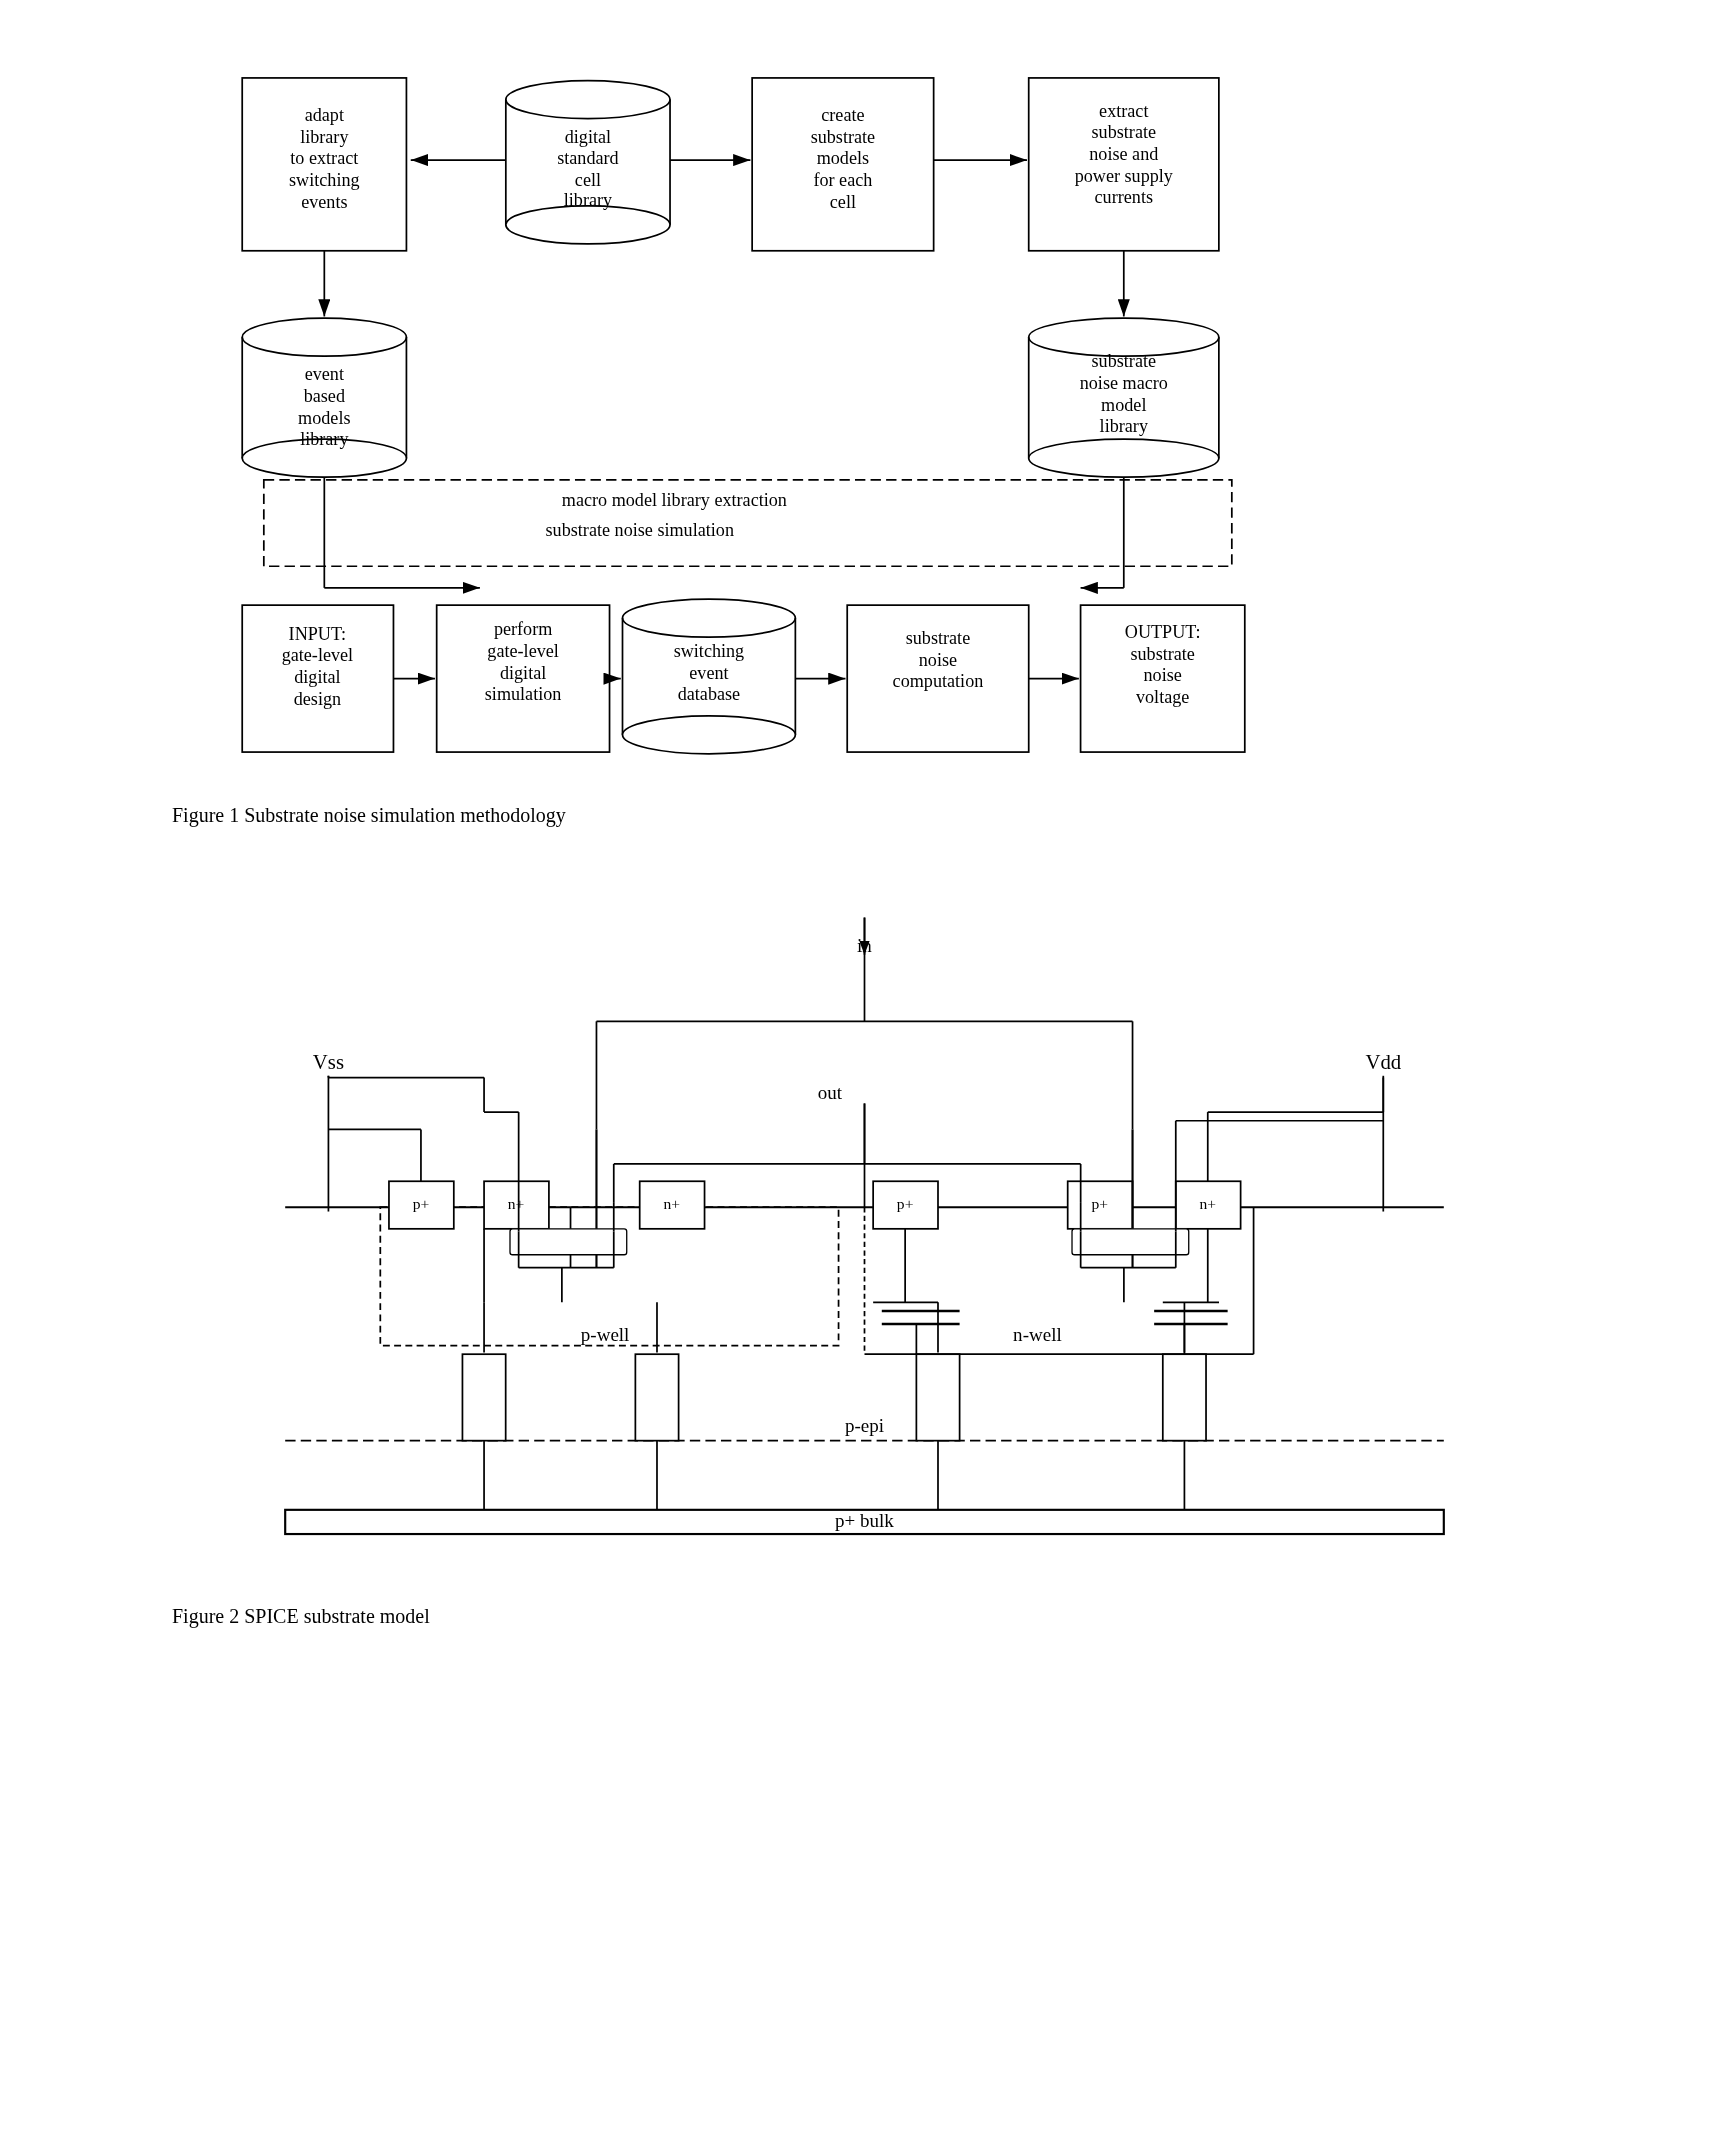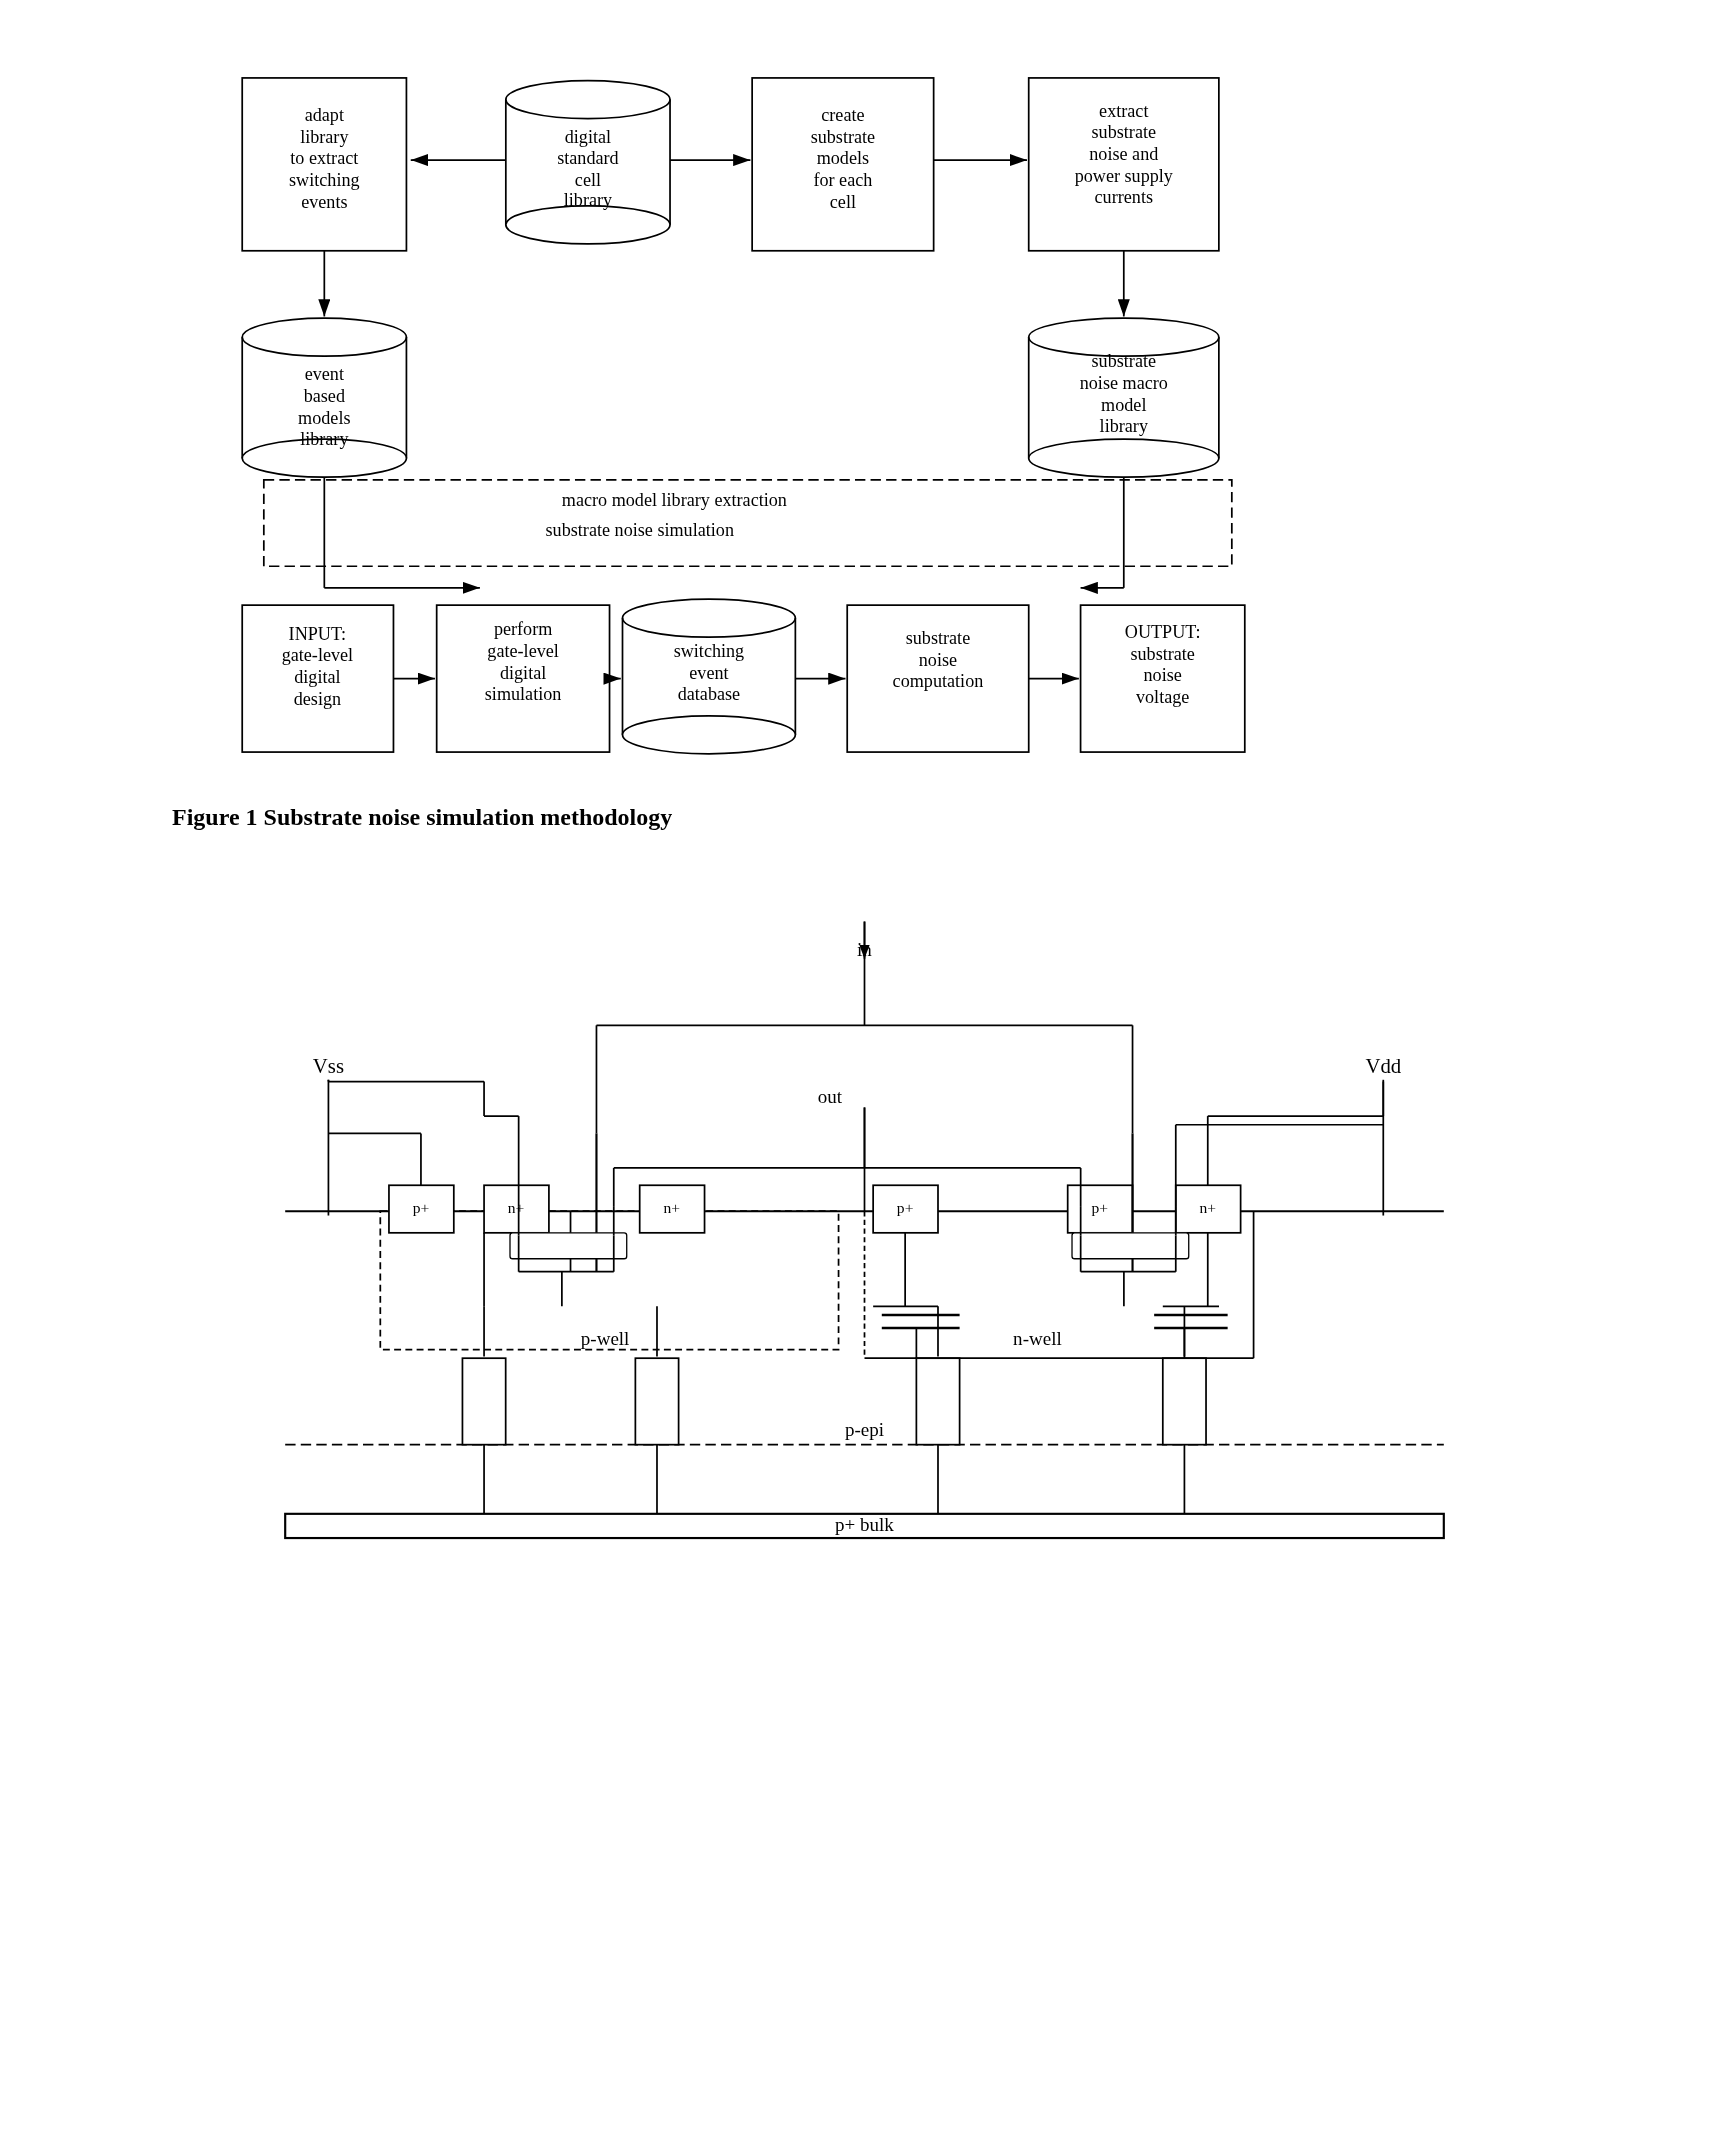--- a/index.html
+++ b/index.html
@@ -13,22 +13,22 @@
 
     
     .figure1-container {
       width: 100%;
       max-width: 1384px;
       margin: 0 auto 35px auto;
     }
 
     
     .figure-caption {
-      font-size: 24px;
-      font-weight: bold;
+      font-size: 20px;
+      font-weight: normal;
       margin: 26px 0 43px 0;
     }
 
     
     .figure2-container {
       width: 100%;
       max-width: 1384px;
       margin: 0 auto;
     }
 
@@ -301,14 +301,15 @@
 
     <line x1="1110" y1="385" x2="1110" y2="290" stroke="black" stroke-width="2"></line>
     <line x1="1110" y1="290" x2="1350" y2="290" stroke="black" stroke-width="2"></line>
 
     <line x1="310" y1="415" x2="310" y2="500" stroke="black" stroke-width="2"></line>
 
     <line x1="750" y1="55" x2="750" y2="98" stroke="black" stroke-width="2" marker-end="url(#arr2)"></line>
 
   </svg>
 
+  <p class="figure-caption">Figure 2 SPICE substrate model</p>
 </div>
 
 
 </body></html>

